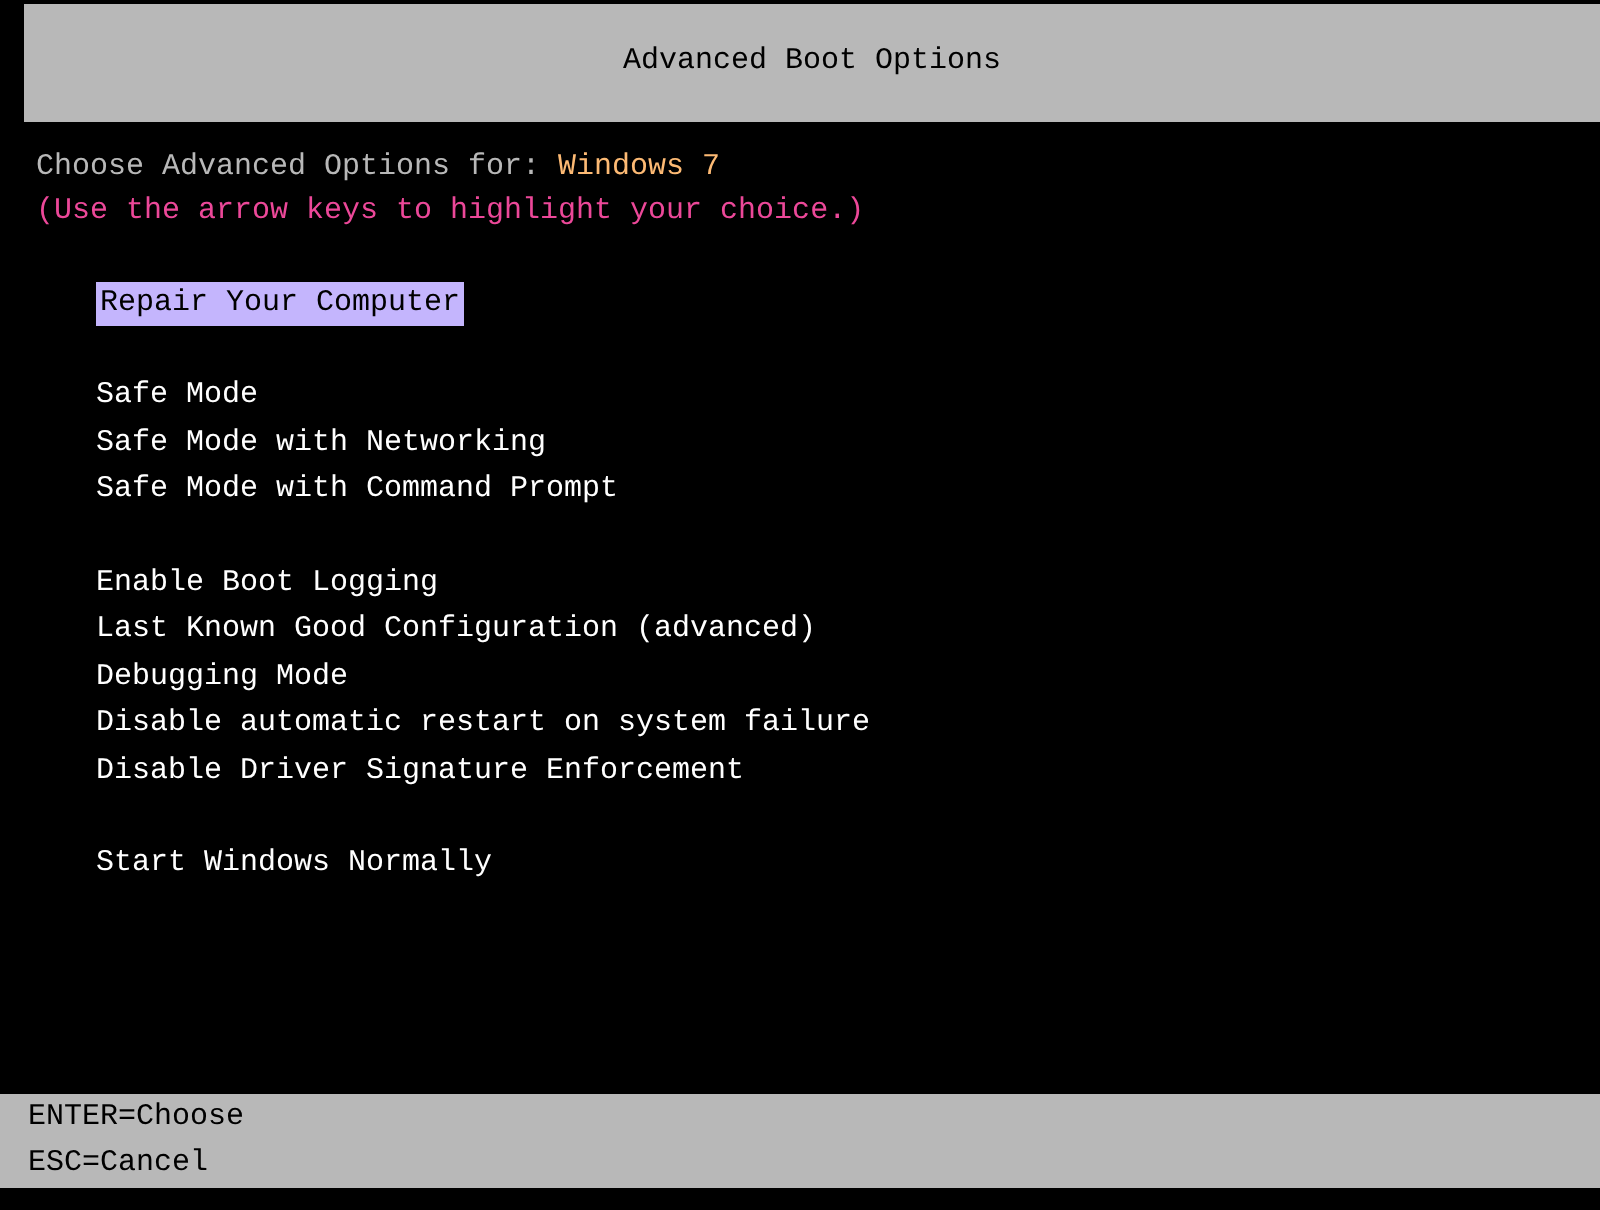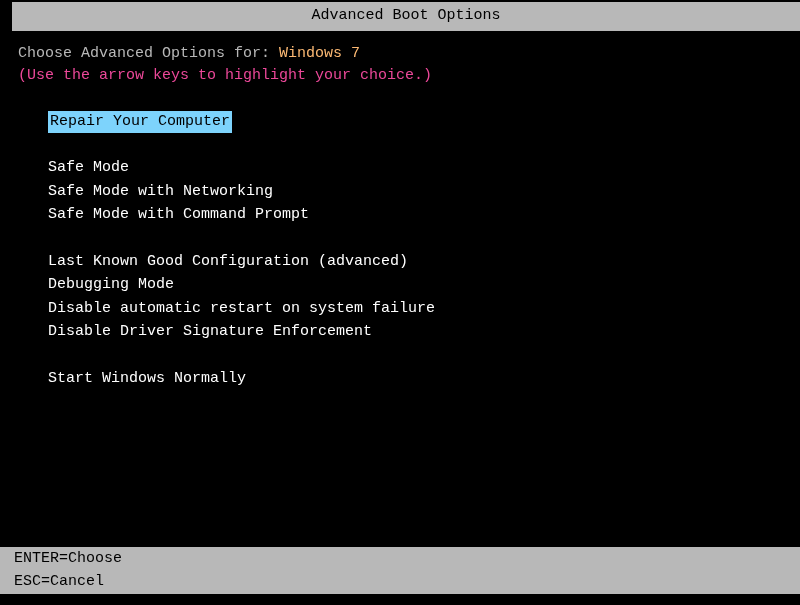--- a/index.html
+++ b/index.html
@@ -14,21 +14,21 @@
       color: #b8b8b8;
       width: 800px;
       height: 605px;
       overflow: hidden;
       line-height: 1.5;
     }
     .title-bar {
       background: #b8b8b8;
       color: #000;
       text-align: center;
-      padding: 3px 0;
+      padding: 18px 0;
       margin: 2px 0 0 12px;
       font-weight: normal;
     }
     .content {
       padding: 12px 18px 0 18px;
     }
     .intro-line {
       color: #b8b8b8;
     }
     .intro-line .os {
@@ -40,21 +40,21 @@
     }
     .menu {
       padding-left: 30px;
     }
     .menu-item {
       color: #fff;
       padding: 0;
       margin: 1px 0;
     }
     .menu-item.selected {
-      background: #7dd3fc;
+      background: #c4b5fd;
       color: #000;
       display: inline-block;
       padding: 0 2px;
     }
     .spacer {
       height: 22px;
     }
     .description {
       margin-top: 22px;
       padding-left: 0;
@@ -99,20 +99,21 @@
     <div class="menu-item selected">Repair Your Computer</div>
 
     <div class="spacer"></div>
 
     <div class="menu-item">Safe Mode</div>
     <div class="menu-item">Safe Mode with Networking</div>
     <div class="menu-item">Safe Mode with Command Prompt</div>
 
     <div class="spacer"></div>
 
+    <div class="menu-item">Enable Boot Logging</div>
     <div class="menu-item">Last Known Good Configuration (advanced)</div>
     <div class="menu-item">Debugging Mode</div>
     <div class="menu-item">Disable automatic restart on system failure</div>
     <div class="menu-item">Disable Driver Signature Enforcement</div>
 
     <div class="spacer"></div>
 
     <div class="menu-item">Start Windows Normally</div>
   </div>
 

